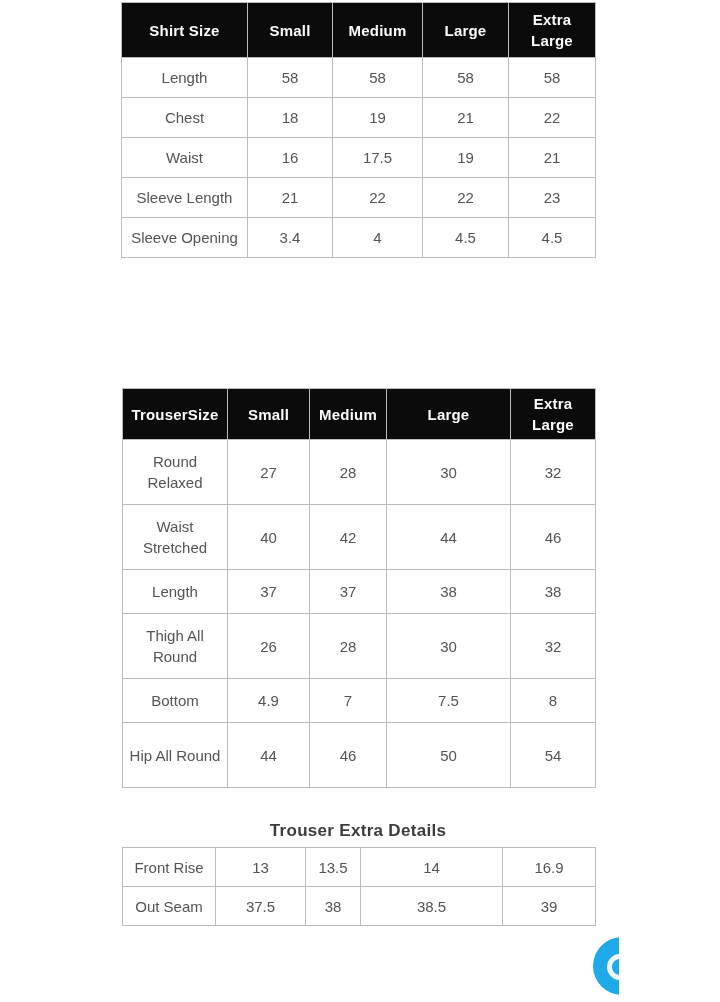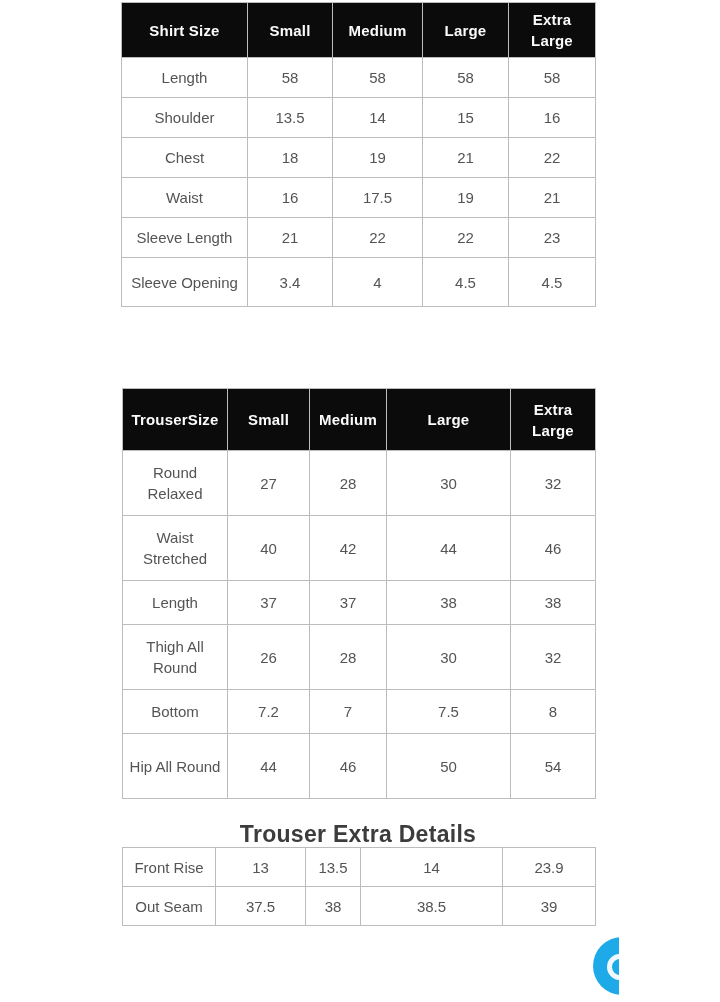--- a/index.html
+++ b/index.html
@@ -27,31 +27,31 @@
   #shirt-table tbody tr{height:40px}
   #shirt-table tbody tr:nth-child(n+6){height:49px}
 
   
   #trouser-table{left:122px;top:388px;width:473px;}
   #trouser-table col:nth-child(1){width:105px}
   #trouser-table col:nth-child(2){width:82px}
   #trouser-table col:nth-child(3){width:77px}
   #trouser-table col:nth-child(4){width:124px}
   #trouser-table col:nth-child(5){width:85px}
-  #trouser-table thead tr{height:62px}
+  #trouser-table thead tr{height:51px}
   #trouser-table tbody tr{height:44px}
   #trouser-table tbody tr:nth-child(1),
   #trouser-table tbody tr:nth-child(2),
   #trouser-table tbody tr:nth-child(4),
   #trouser-table tbody tr:nth-child(6){height:65px}
 
   
   .extra-title{
     position:absolute;left:121px;top:821px;width:474px;text-align:center;
-    font-size:23px;font-weight:700;color:#3c3c3c;letter-spacing:.3px;
+    font-size:17px;font-weight:700;color:#3c3c3c;letter-spacing:.3px;
   }
   #extra-table{left:122px;top:847px;width:473px;}
   #extra-table col:nth-child(1){width:93px}
   #extra-table col:nth-child(2){width:90px}
   #extra-table col:nth-child(3){width:55px}
   #extra-table col:nth-child(4){width:142px}
   #extra-table col:nth-child(5){width:93px}
   #extra-table tbody tr{height:39px}
 
   
@@ -89,27 +89,20 @@
       </thead>
     <tbody id="shirt-body">
         <tr>
           <td>Length</td>
           <td>58</td>
           <td>58</td>
           <td>58</td>
           <td>58</td>
         </tr>
         <tr>
-          <td>Shoulder</td>
-          <td>13.5</td>
-          <td>14</td>
-          <td>15</td>
-          <td>16</td>
-        </tr>
-        <tr>
           <td>Chest</td>
           <td>18</td>
           <td>19</td>
           <td>21</td>
           <td>22</td>
         </tr>
         <tr>
           <td>Waist</td>
           <td>16</td>
           <td>17.5</td>
@@ -174,21 +167,21 @@
         </tr>
         <tr>
           <td>Thigh All Round</td>
           <td>26</td>
           <td>28</td>
           <td>30</td>
           <td>32</td>
         </tr>
         <tr>
           <td>Bottom</td>
-          <td>7.2</td>
+          <td>4.9</td>
           <td>7</td>
           <td>7.5</td>
           <td>8</td>
         </tr>
         <tr>
           <td>Hip All Round</td>
           <td>44</td>
           <td>46</td>
           <td>50</td>
           <td>54</td>
@@ -205,21 +198,21 @@
         <col>
         <col>
         <col>
       </colgroup>
     <tbody id="extra-body">
         <tr>
           <td>Front Rise</td>
           <td>13</td>
           <td>13.5</td>
           <td>14</td>
-          <td>23.9</td>
+          <td>16.9</td>
         </tr>
         <tr>
           <td>Out Seam</td>
           <td>37.5</td>
           <td>38</td>
           <td>38.5</td>
           <td>39</td>
         </tr>
       </tbody>
   </table>

